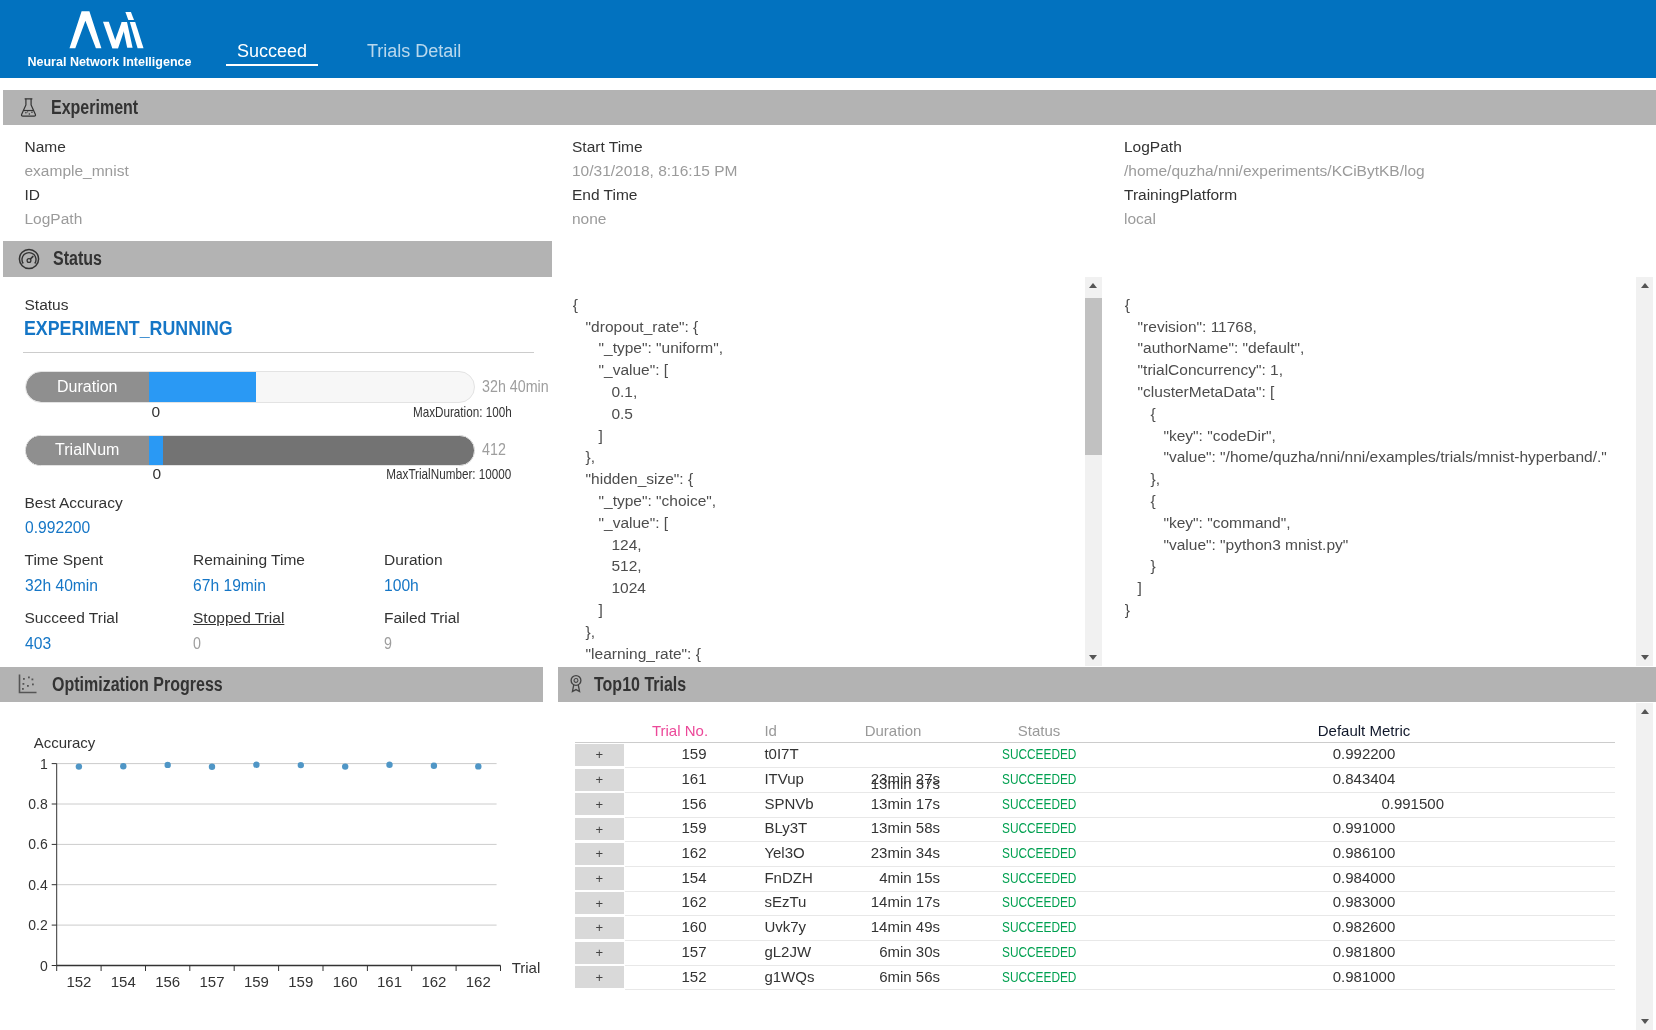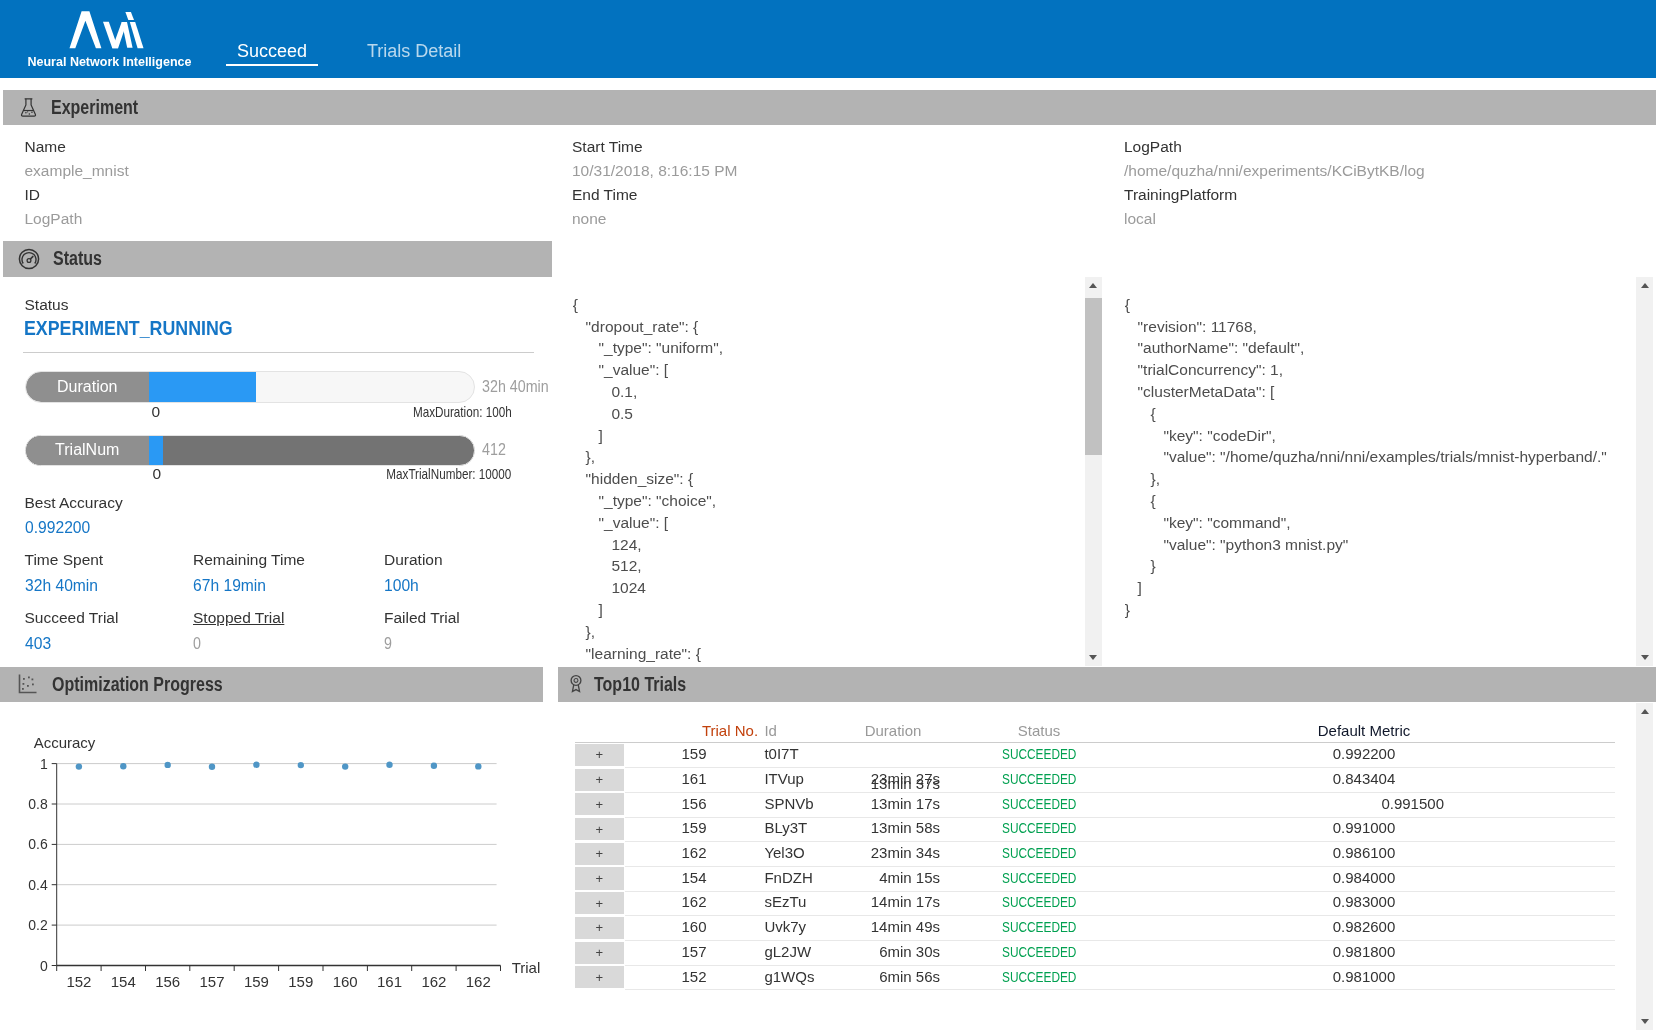--- a/index.html
+++ b/index.html
@@ -255,21 +255,21 @@
 <circle cx="167.7" cy="764.9" r="3.2" fill="#4f96c6"></circle>
 <circle cx="212.0" cy="766.8" r="3.2" fill="#4f96c6"></circle>
 <circle cx="256.4" cy="764.7" r="3.2" fill="#4f96c6"></circle>
 <circle cx="300.8" cy="765.1" r="3.2" fill="#4f96c6"></circle>
 <circle cx="345.2" cy="766.6" r="3.2" fill="#4f96c6"></circle>
 <circle cx="389.5" cy="764.7" r="3.2" fill="#4f96c6"></circle>
 <circle cx="433.9" cy="765.8" r="3.2" fill="#4f96c6"></circle>
 <circle cx="478.3" cy="766.4" r="3.2" fill="#4f96c6"></circle>
 </svg>
 
-<div class="cell" style="left:690px;top:721.5px;width:80px;text-align:center;color:#c2410c;">Trial No.</div>
+<div class="cell" style="left:640px;top:721.5px;width:80px;text-align:center;color:#ec4899;">Trial No.</div>
     <div class="cell" style="left:764.4px;top:721.5px;color:#999;">Id</div>
     <div class="cell" style="left:853px;top:721.5px;width:80px;text-align:center;color:#999;">Duration</div>
     <div class="cell" style="left:999px;top:721.5px;width:80px;text-align:center;color:#999;">Status</div>
     <div class="cell" style="left:1284px;top:721.5px;width:160px;text-align:center;color:#0f172a;">Default Metric</div>
 <div class="rowline" style="left:574.7px;top:742.4px;width:1040.3px;background:#ccc;"></div>
 <div class="plus" style="top:743.9px;height:22.2px;">+</div>
     <div class="cell" style="left:654px;top:745.25px;width:80px;text-align:center;">159</div>
     <div class="cell" style="left:764.4px;top:745.25px;">t0I7T</div>
     <div class="cell" style="left:856px;top:775px;width:84px;text-align:right;">13min 37s</div>
     <div class="grn" style="left:1002px;top:745.25px;color:#00a050;">SUCCEEDED</div>

